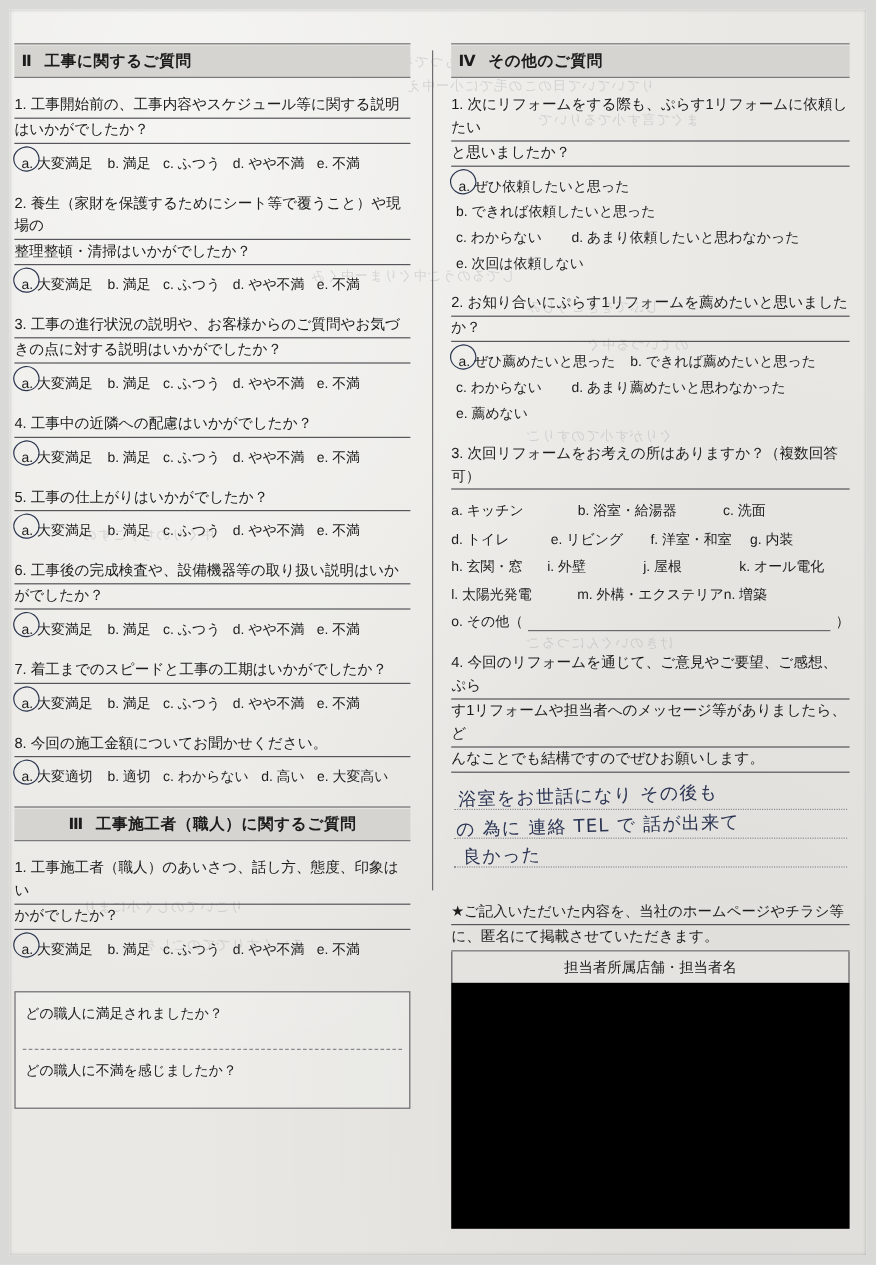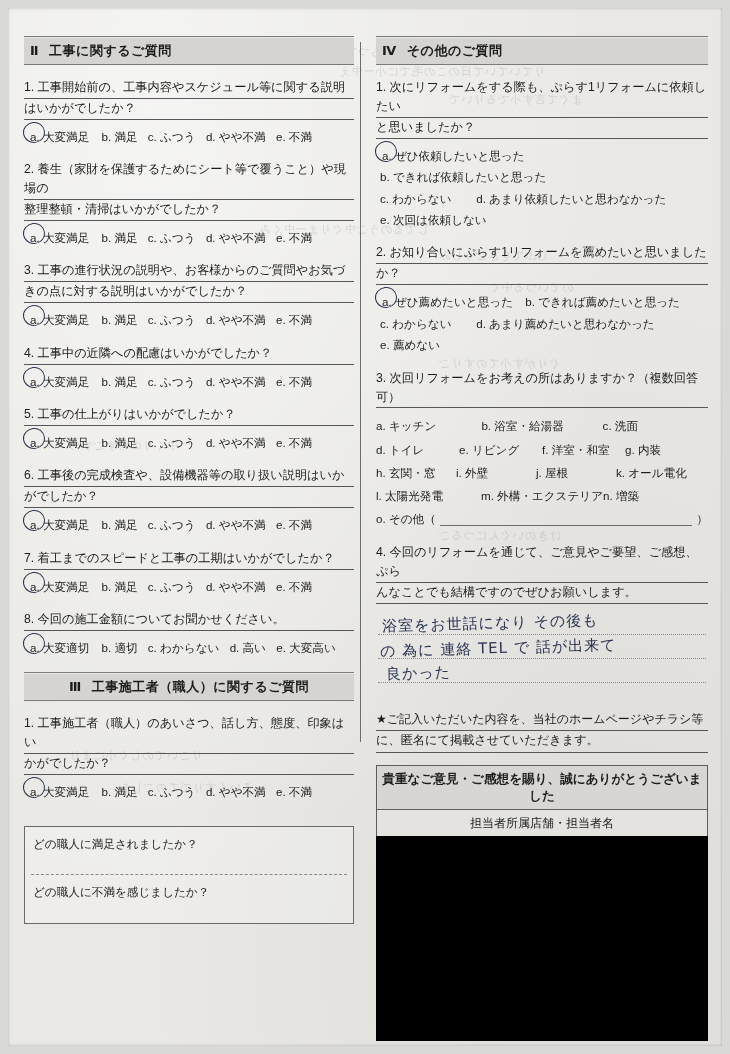--- a/index.html
+++ b/index.html
@@ -32,21 +32,21 @@
     transform:scaleX(-1);
     pointer-events:none;
     user-select:none;
   }
   .columns{
     position:absolute;left:0;top:0;width:714px;height:1038px;
   }
   .col{
     position:absolute;top:28px;
   }
-  .col-left{left:16px;width:330px;}
+  .col-left{left:4px;width:330px;}
   .col-right{left:368px;width:332px;}
   .divider{
     position:absolute;left:352px;top:34px;width:0;height:700px;
     border-left:1px solid #6d6d70;
   }
   .sec-head{
     background:#d5d4d0;
     border-top:1px solid #7a7a7c;
     border-bottom:1px solid #7a7a7c;
     font-size:13px;font-weight:bold;
@@ -379,36 +379,36 @@
           <div class="gr">
             <span class="gi" style="flex:none;">o. その他（</span>
             <span class="gi" style="border-bottom:1px solid #6a6a6e;margin:0 4px 4px 4px;"></span>
             <span class="gi" style="flex:none;">）</span>
           </div>
         </div>
       </div>
 
       <div class="q">
         <span class="qtext"><span>4.</span> <span>今回のリフォームを通じて、ご意見やご要望、ご感想、ぷら</span></span>
+        <span class="qtext2">す1リフォームや担当者へのメッセージ等がありましたら、ど</span>
         <span class="qtext2">んなことでも結構ですのでぜひお願いします。</span>
         <div class="writelines">
           <div class="wl" style="top:24px;"></div>
           <div class="wl" style="top:48px;"></div>
           <div class="wl" style="top:72px;"></div>
           <div class="hand" style="top:2px;left:6px;">浴室をお世話になり その後も</div>
           <div class="hand" style="top:27px;left:4px;">の 為に 連絡 TEL で 話が出来て</div>
           <div class="hand" style="top:52px;left:10px;">良かった</div>
         </div>
       </div>
 
       <div class="note">
         <span class="ul star">★ご記入いただいた内容を、当社のホームページやチラシ等</span>
         <span class="ul">に、匿名にて掲載させていただきます。</span>
       </div>
 
-      <div class="thanks">貴重なご意見・ご感想を賜り、誠にありがとうございました</div>
       <div class="staffbox">担当者所属店舗・担当者名</div>
       <div class="redact"></div>
 
     </div>
 
   </div>
 </div>
 
 </body></html>

